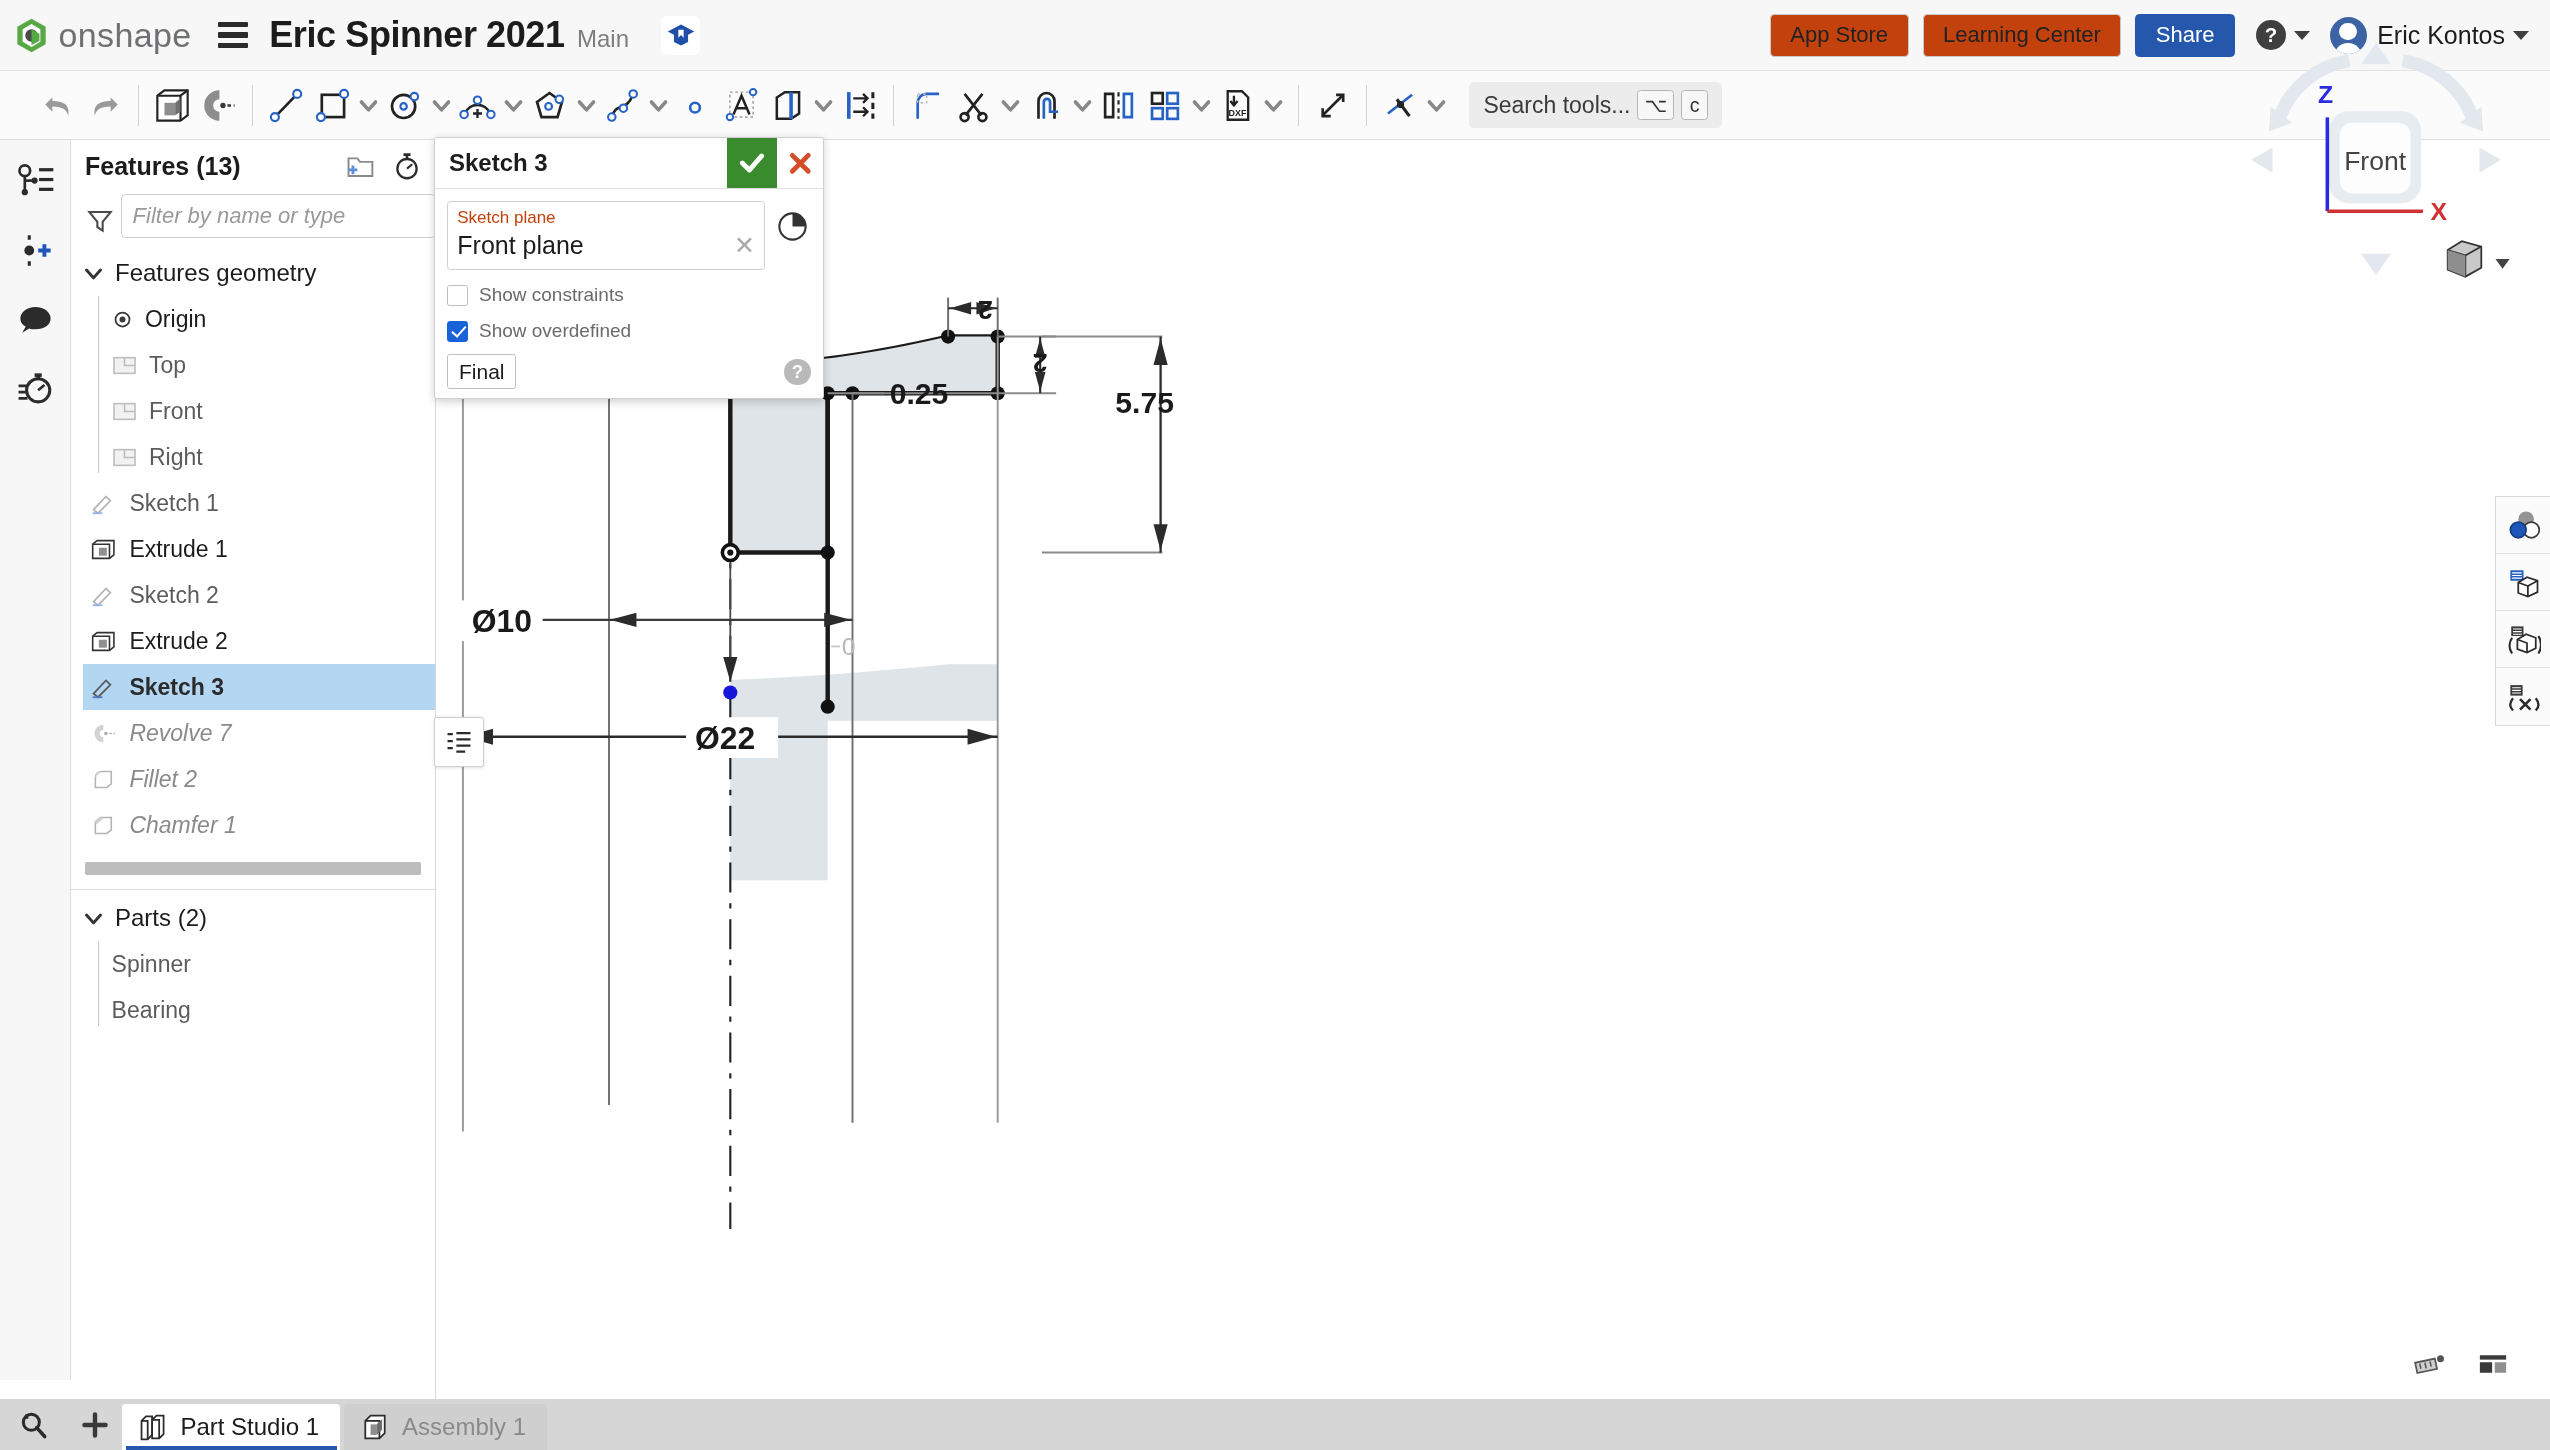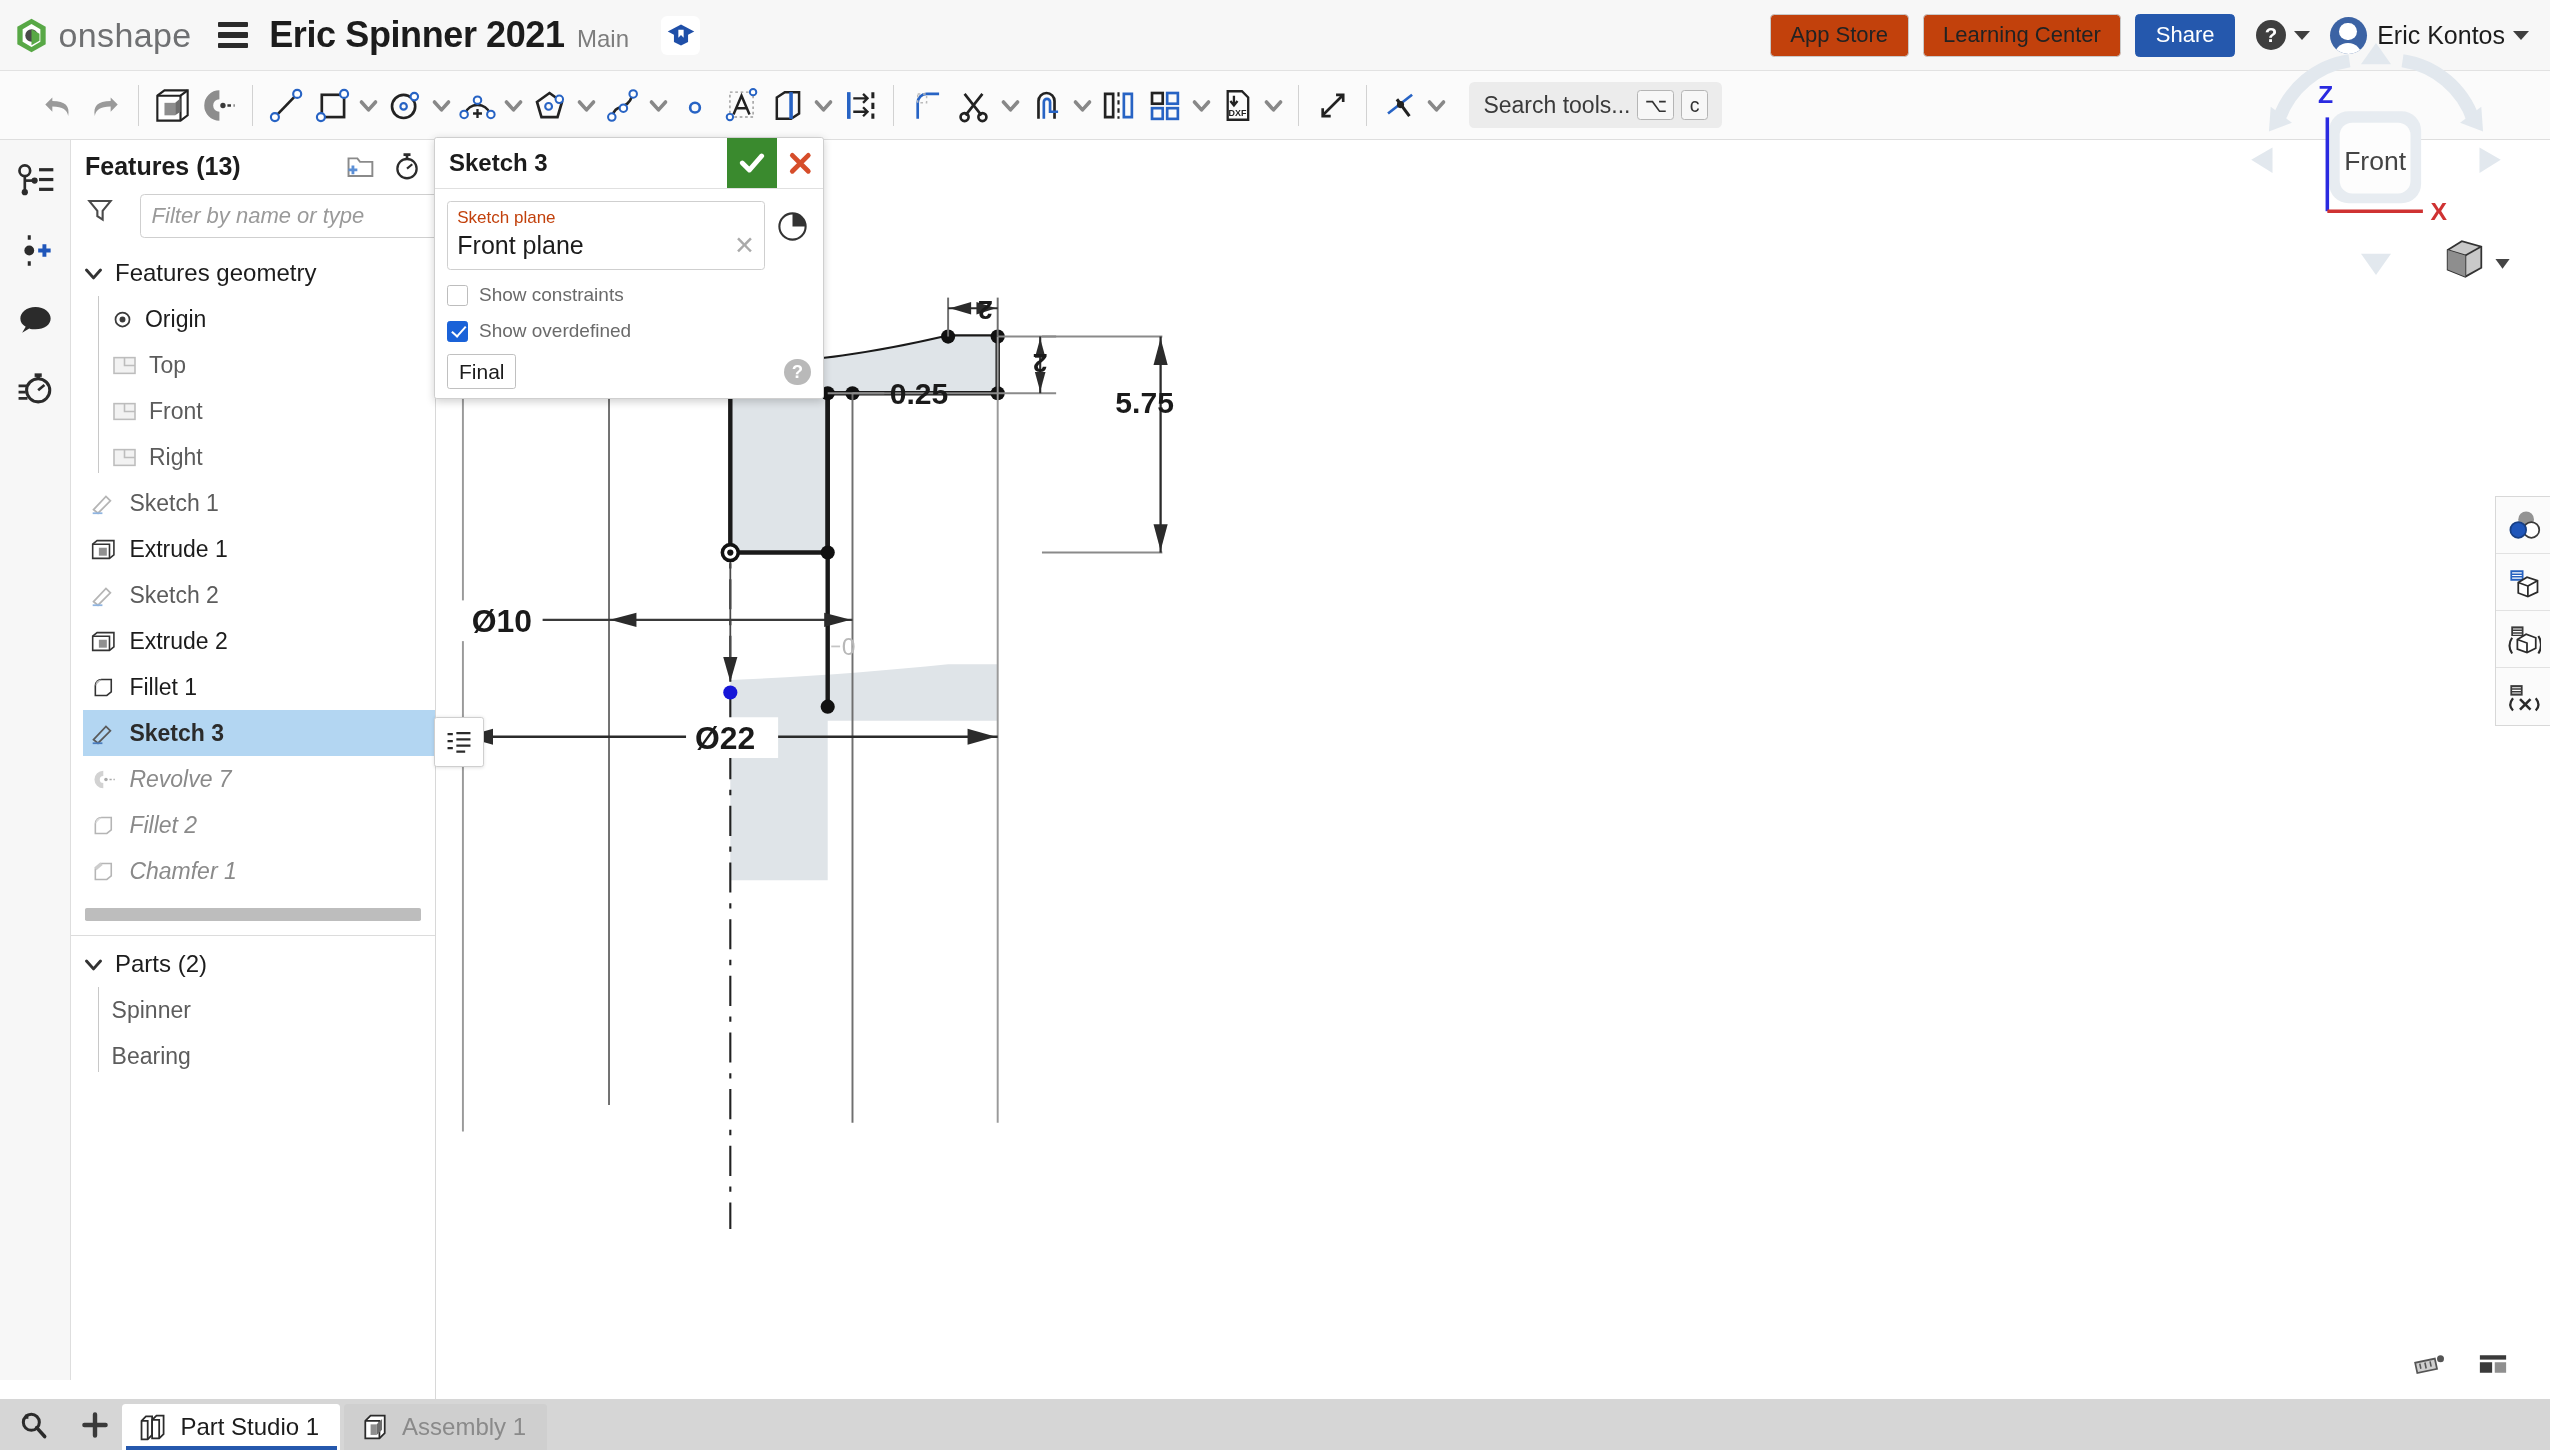--- a/index.html
+++ b/index.html
@@ -88,21 +88,21 @@
 
   
   #featurepanel {
     position: absolute; left: 71px; top: 140px; width: 365px; height: 1259px;
     background: #fff; border-right: 0.9px solid #d8d8d8;
     display: flex; flex-direction: column;
   }
   .fp-head { display:flex; align-items:flex-start; padding: 12.4px 14px 5.3px 14px; }
   .fp-title { font-size: 25px; font-weight: 700; color:#1c1c1c; }
   .fp-head-icons { margin-left:auto; display:flex; align-items:center; gap:17.7px; }
-  .fp-filter-row { display:flex; align-items:flex-start; padding: 5.3px 14px 8.9px 14px; gap: 25px; }
+  .fp-filter-row { display:flex; align-items:flex-end; padding: 5.3px 14px 8.9px 14px; gap: 6px; }
   .filter-input {
     flex: 1; height: 44px; border:0.9px solid #cfcfcf; border-radius:4.4px; background:#fff;
     font-size: 22px; font-style: italic; color:#8e8e8e; padding: 0 10.6px;
     font-family:"Liberation Sans", sans-serif;
   }
   .filter-input::placeholder { color:#9a9a9a; font-style: italic; }
 
   .tree { padding: 3.5px 0 0 0; overflow:hidden; }
   .tree-group-head { display:flex; align-items:center; height:46px; padding-left: 12.4px; cursor:pointer;}
   .tree-group-head .glabel { font-size: 24px; color:#1c1c1c; margin-left: 10.6px; }
@@ -605,27 +605,20 @@
           <span class="tlabel">Sketch 2</span>
         </div>
         <div class="tree-row strong">
           <svg width="26.6" height="23" viewBox="0 0 30 26">
               <path d="M3 7 L8 3 L27 3 L27 19 L22 23 L3 23 Z" fill="#fff" stroke="#333" stroke-width="1.8"></path>
               <path d="M3 7 L22 7 L22 23" fill="none" stroke="#333" stroke-width="1.8"></path>
               <path d="M10 11 L19 11 L19 20 L10 20 Z" fill="#909090"></path>
             </svg>
           <span class="tlabel">Extrude 2</span>
         </div>
-        <div class="tree-row strong">
-          <svg width="26.6" height="23" viewBox="0 0 30 26">
-              <path d="M6 22 L6 11 A7 7 0 0 1 13 4 L24 4 L24 18 L19 22 Z" fill="#fff" stroke="#333" stroke-width="1.8"></path>
-              <path d="M6 11 A7 7 0 0 1 13 4" fill="#bcbcbc"></path>
-            </svg>
-          <span class="tlabel">Fillet 1</span>
-        </div>
         <div class="tree-row selected">
           <svg width="26.6" height="23" viewBox="0 0 30 26">
               <path d="M4 20 L18 5 L23 10 L9 24 Z" fill="none" stroke="#5a5a5a" stroke-width="2"></path>
               <path d="M3 24 L14 24" stroke="#4a7cbd" stroke-width="2"></path>
             </svg>
           <span class="tlabel">Sketch 3</span>
         </div>
         <div class="tree-row rolled">
           <svg width="26.6" height="23" viewBox="0 0 30 26">
               <path d="M15 3 A10 10 0 1 0 15 23 L15 17 A4 4 0 1 1 15 9 Z" fill="#d2d2d2"></path>

